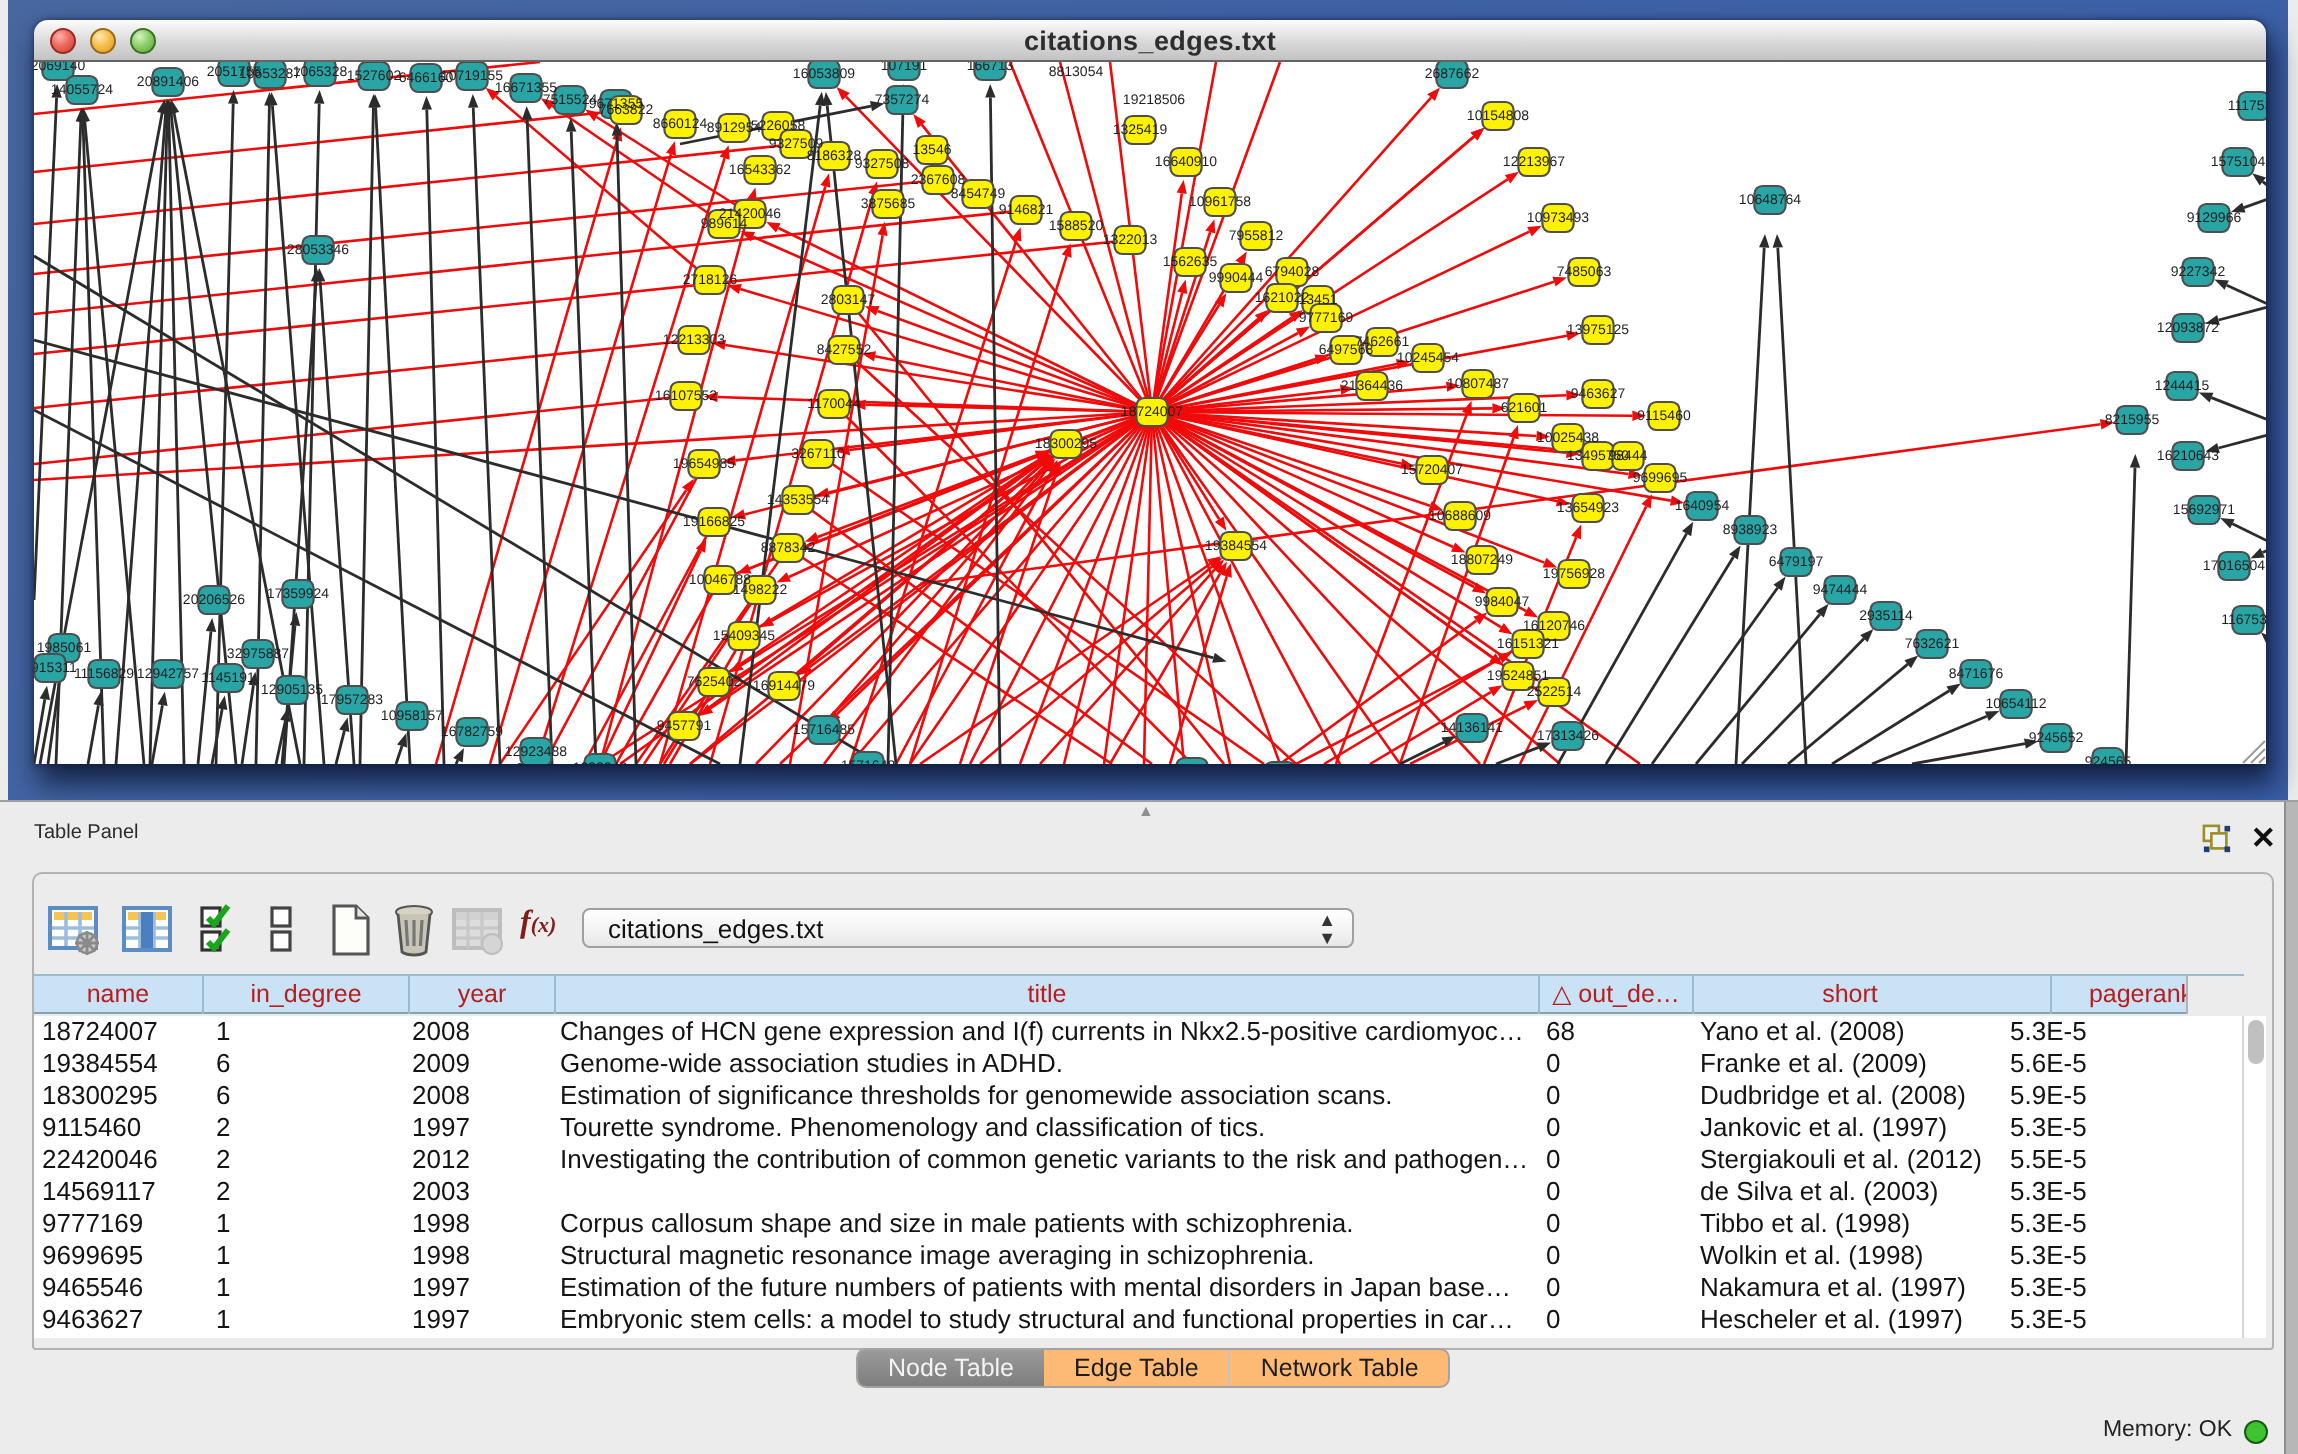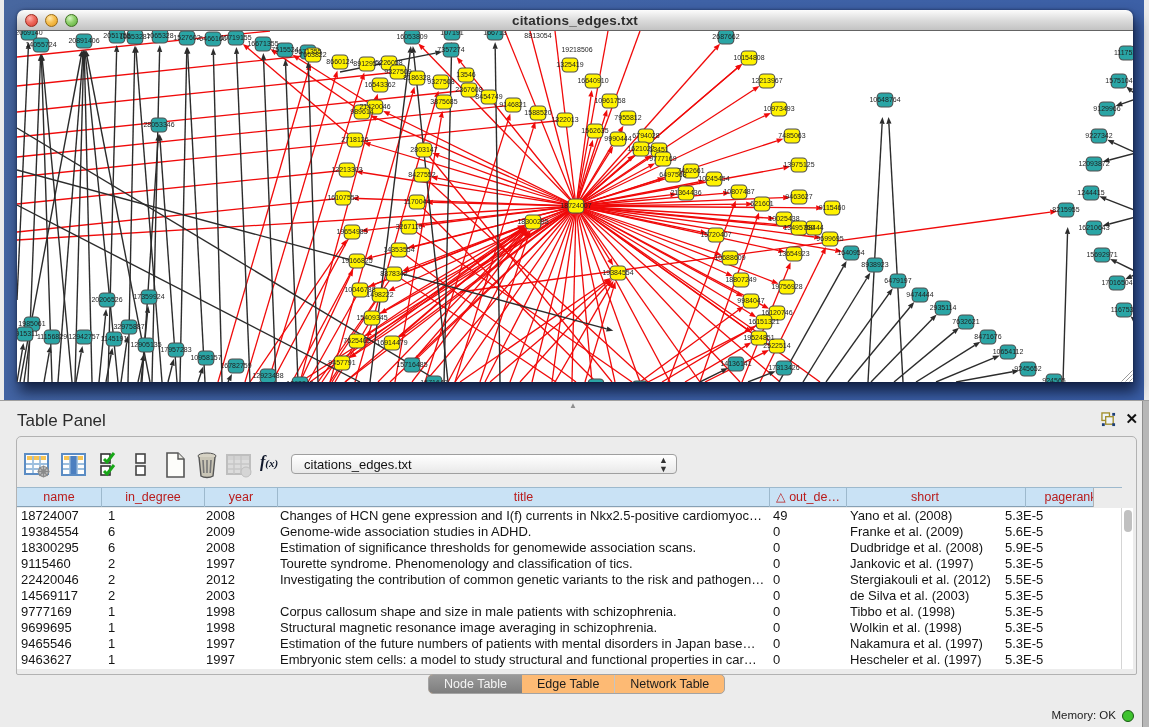--- a/index.html
+++ b/index.html
@@ -6,21 +6,21 @@
 #desk{position:absolute;left:4px;top:0;width:1140px;height:400px;background:linear-gradient(135deg,#48679f 0%,#3f62a6 45%,#3a5ea6 100%)}
 #win{position:absolute;left:13px;top:10px;width:1116px;height:372px;border-radius:7px 7px 0 0;box-shadow:3px 9px 14px 1px rgba(8,18,45,0.78),0 0 3px rgba(0,0,20,.55)}
 #titlebar{position:absolute;left:0;top:0;width:1116px;height:21px;border-radius:7px 7px 0 0;background:linear-gradient(#fcfcfc,#d9d9d9 55%,#c3c3c3);border-bottom:1px solid #646464}
 .tl{position:absolute;top:4px;width:13px;height:13px;border-radius:50%}
 #tlr{left:8px;background:radial-gradient(circle at 35% 30%,#ffb3ad,#ee6b5f 45%,#d33a2e);border:1px solid #9c2b20}
 #tly{left:28px;background:radial-gradient(circle at 35% 30%,#ffe9b0,#f6bf4f 45%,#e09a1f);border:1px solid #9a6a14}
 #tlg{left:48px;background:radial-gradient(circle at 35% 30%,#d6f5c4,#8ed06a 45%,#57a839);border:1px solid #3f7122}
 #title{position:absolute;top:3px;left:0;width:1116px;text-align:center;font-size:13.5px;font-weight:bold;color:#2e2e2e;letter-spacing:.2px}
 #canvas{position:absolute;left:13px;top:31px;width:1116px;height:351px;background:#fff;overflow:hidden}
 #panel{position:absolute;left:0;top:400px;width:1149px;height:327px;background:#ececec;border-top:1px solid #9f9f9f}
-#ptitle{position:absolute;left:17px;top:10px;font-size:17px;color:#2b2b2b}
+#ptitle{position:absolute;left:17px;top:10px;font-size:10px;color:#2b2b2b}
 #grab{position:absolute;left:569px;top:0px;color:#8f8f8f;font-size:8px}
 #flo{position:absolute;right:33px;top:11px;width:15px;height:15px}
 #xbtn{position:absolute;right:11px;top:9px;font-size:15px;font-weight:bold;color:#111}
 #tframe{position:absolute;left:16px;top:35px;width:1121px;height:239px;border:1px solid #b2b2b2;border-radius:5px 5px 2px 2px;background:#ececec}
 #toolbar{position:absolute;left:0;top:0;width:100%;height:44px}
 #combo{position:absolute;left:274px;top:17px;width:386px;height:20px;border:1px solid #9f9f9f;border-radius:4px;background:linear-gradient(#ffffff,#f2f2f2 60%,#e8e8e8);font-size:13px;color:#111;line-height:19px;padding-left:12px}
 #combo .ar{position:absolute;right:8px;top:1px;font-size:9px;color:#333;line-height:9px}
 #thead{position:absolute;left:0;top:50px;width:1105px;height:20px;background:#c9e2f5;border-top:1px solid #9db9cd;border-bottom:1px solid #86a0b4}
 #thead .hc{position:absolute;top:0;height:19px;border-left:1px solid #9db9cd;font-size:12.5px;color:#b91c1c;text-align:center;line-height:19px;overflow:hidden}
 #tbody{position:absolute;left:0;top:71px;width:1105px;height:161px;background:#fff;font-size:13px;color:#141414}
@@ -762,40 +762,40 @@
           <ellipse cx="13" cy="5" rx="9" ry="3" fill="#d6d2c4" stroke="#555"></ellipse>
           <path d="M5 6l2 19c3 2 9 2 12 0l2-19" fill="#c9c5b6" stroke="#555" stroke-width="1.4"></path>
           <path d="M9 9l.8 13M13 9v13M17 9l-.8 13" stroke="#777" stroke-width="1.6"></path>
         </svg>
     <svg class="icon" style="left:208px" width="28" height="28" viewBox="0 0 28 28" opacity="0.55">
           <rect x="2" y="4" width="23" height="19" fill="#cfcfcf" stroke="#9a9a9a" stroke-width="2"></rect>
           <rect x="3" y="5" width="21" height="4" fill="#bdbdbd"></rect>
           <path d="M3 13h21M3 18h21M9 5v18M16 5v18" stroke="#a9a9a9" stroke-width="1.5"></path>
           <circle cx="21" cy="21" r="5" fill="#c3c3c3" stroke="#9a9a9a"></circle>
         </svg>
-    <div style="position:absolute;left:243px;top:16px;font-size:16px;font-style:italic;font-weight:bold;color:#0f172a;font-family:'Liberation Serif',serif">f<span style="font-size:11px">(x)</span></div>
+    <div style="position:absolute;left:243px;top:16px;font-size:16px;font-style:italic;font-weight:bold;color:#7f1d1d;font-family:'Liberation Serif',serif">f<span style="font-size:11px">(x)</span></div>
     <div id="combo">citations_edges.txt<div class="ar">▲<br>▼</div></div>
   </div>
   <div id="thead">
     <div class="hc" style="left:0;width:84px;border-left:none">name</div>
     <div class="hc" style="left:84px;width:103px">in_degree</div>
     <div class="hc" style="left:187px;width:73px">year</div>
     <div class="hc" style="left:260px;width:492px">title</div>
     <div class="hc" style="left:752px;width:77px">△ out_de…</div>
     <div class="hc" style="left:829px;width:157px">short</div>
     <div class="hc" style="left:1008px;width:90px">pagerank</div>
     <div class="hc" style="left:1076px;width:29px;background:#ececec;border-left:1px solid #b2b2b2"></div>
   </div>
   <div id="tbody">
         <div class="tr">
           <div class="c0">18724007</div>
           <div class="c1">1</div>
           <div class="c2">2008</div>
           <div class="c3">Changes of HCN gene expression and I(f) currents in Nkx2.5‑positive cardiomyoc…</div>
-          <div class="c4">49</div>
+          <div class="c4">68</div>
           <div class="c5">Yano et al. (2008)</div>
           <div class="c6">5.3E‑5</div>
         </div>
         <div class="tr">
           <div class="c0">19384554</div>
           <div class="c1">6</div>
           <div class="c2">2009</div>
           <div class="c3">Genome‑wide association studies in ADHD.</div>
           <div class="c4">0</div>
           <div class="c5">Franke et al. (2009)</div>

